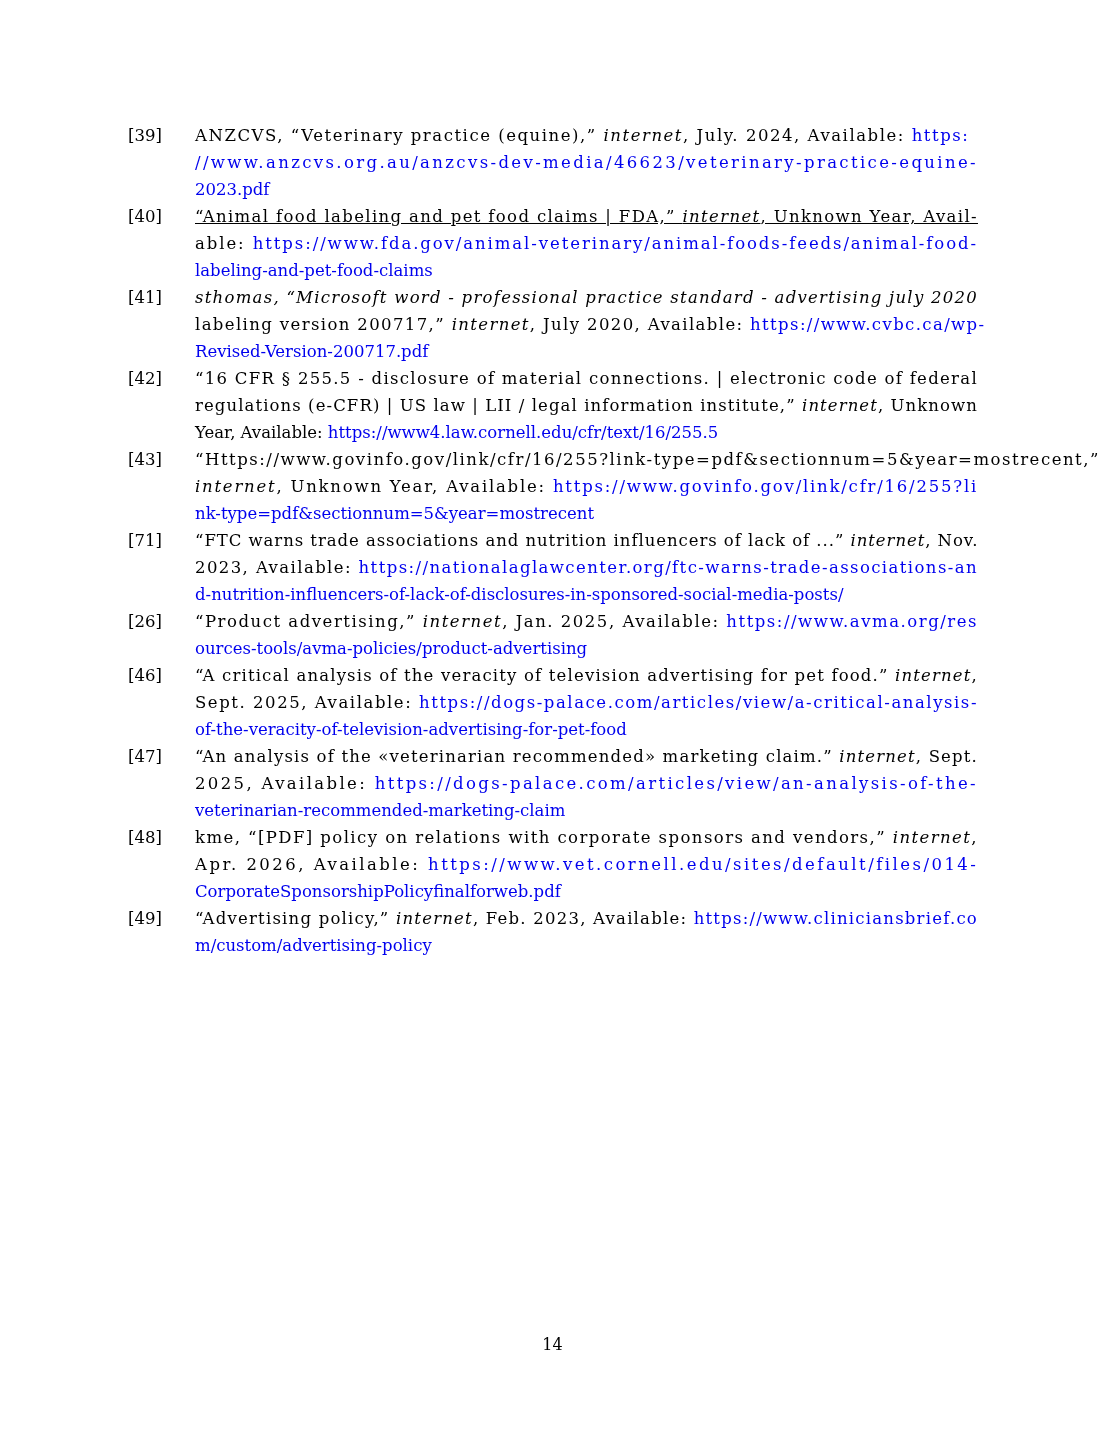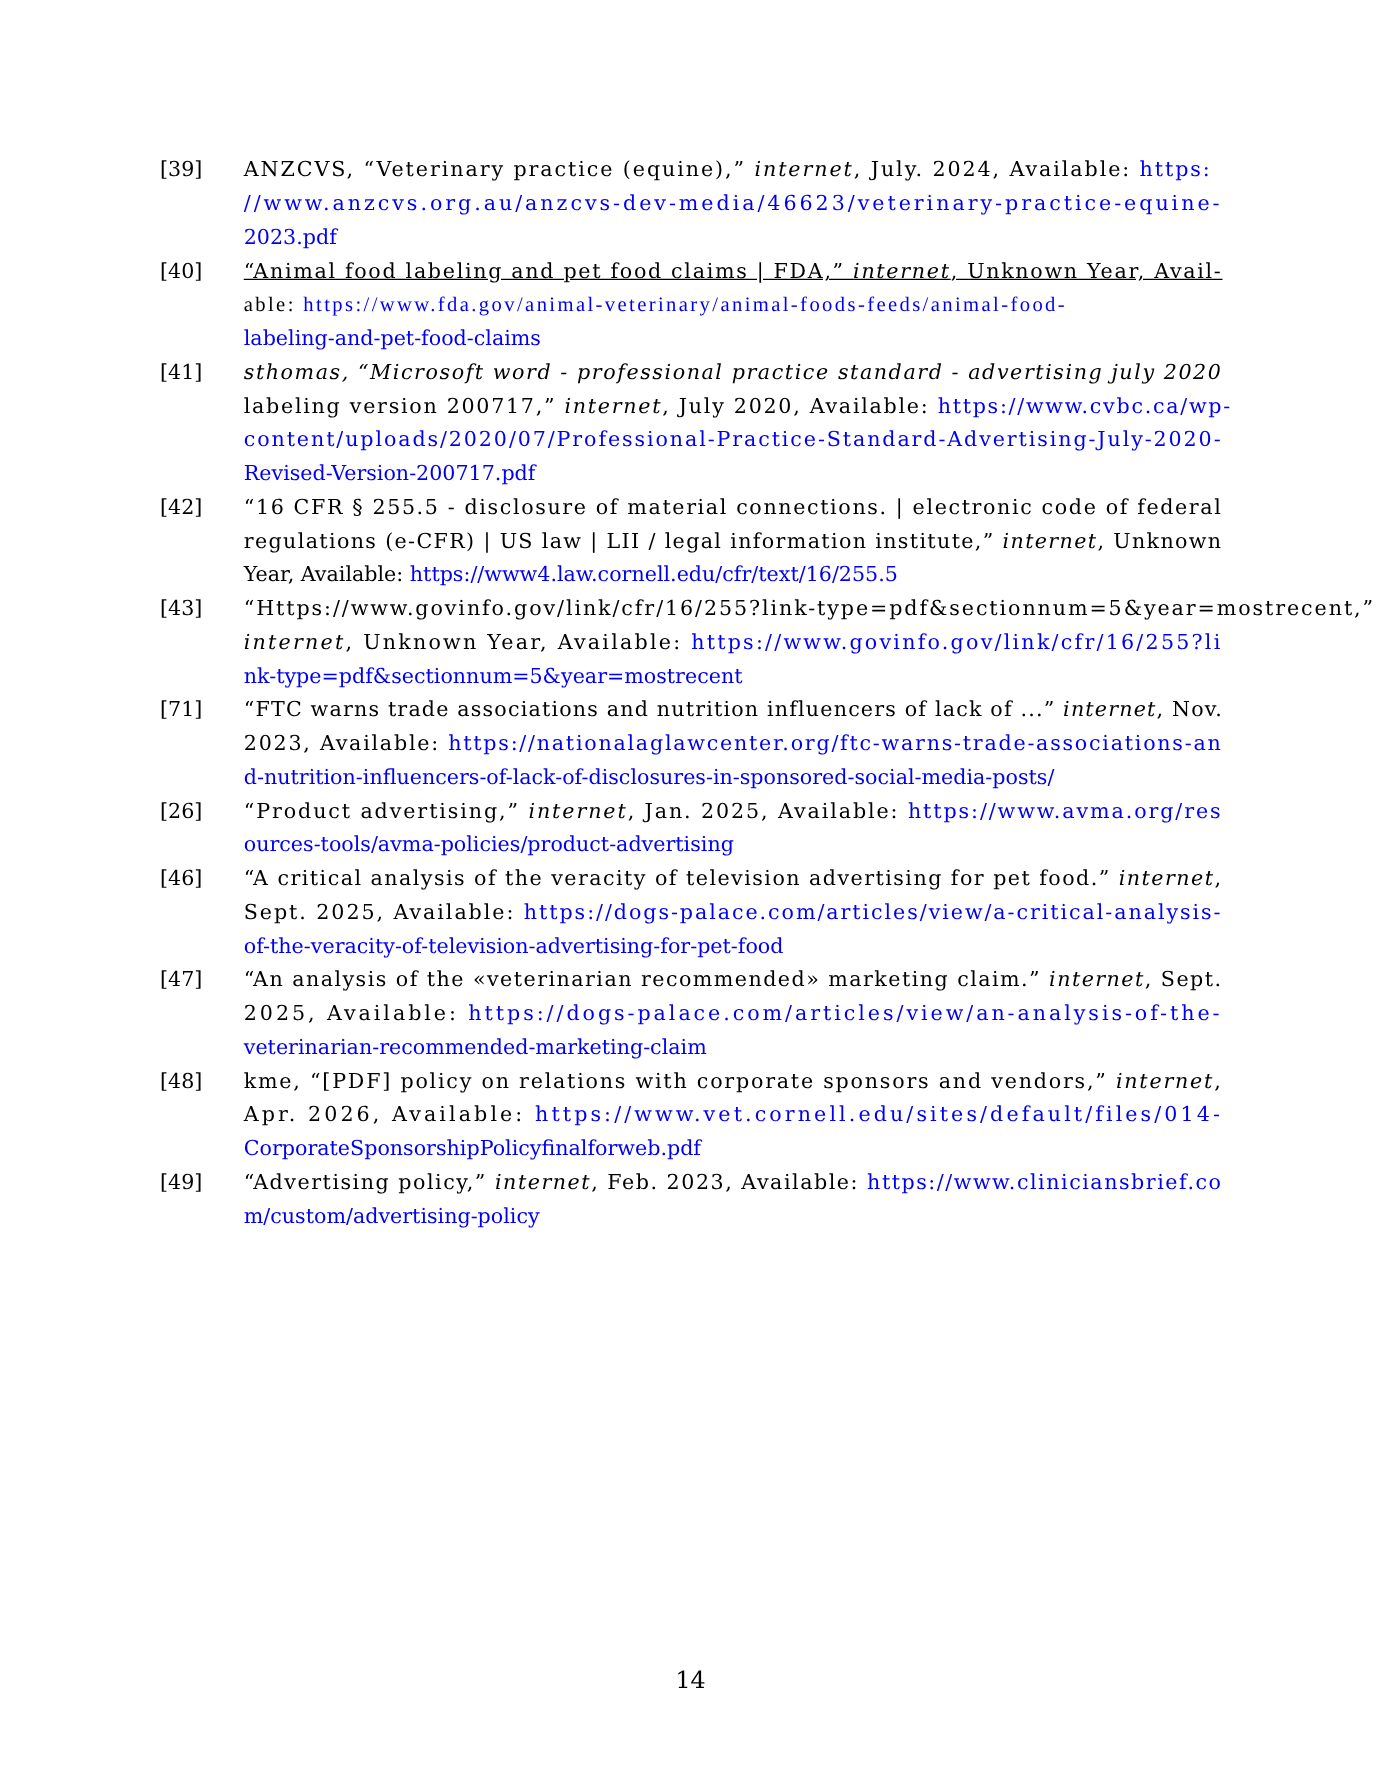--- a/index.html
+++ b/index.html
@@ -51,51 +51,50 @@
     color:var(--link-color);
     text-decoration:none;
     cursor:pointer;
   }
   .page-number{
     position:absolute;
     top:1331px;
     left:0;
     width:100%;
     text-align:center;
-    font-size:19px;
+    font-size:16px;
     line-height:27px;
   }
 </style>
 </head>
 <body>
 
 <div class="page">
   <div class="references" id="reference-list">
       <div class="ref">
         <div class="ref-label">[39]</div>
         <div class="ref-body">
           <div class="ref-line" style="letter-spacing: 1.53343px;"><span>ANZCVS, “Veterinary practice (equine),” </span><span class="it">internet</span><span>, July. 2024, Available: </span><a class="url">https:</a></div>
           <div class="ref-line" style="letter-spacing: 2.36205px;"><a class="url">//www.anzcvs.org.au/anzcvs-dev-media/46623/veterinary-practice-equine-</a></div>
           <div class="ref-line"><a class="url">2023.pdf</a></div>
         </div>
       </div>
       <div class="ref">
         <div class="ref-label">[40]</div>
         <div class="ref-body">
           <div class="ref-line" style="letter-spacing: 1.35137px; text-decoration: underline;"><span>“Animal food labeling and pet food claims | FDA,” </span><span class="it">internet</span><span>, Unknown Year, Avail-</span></div>
-          <div class="ref-line" style="letter-spacing: 1.91125px; font-family: Liberation Serif, serif;"><span>able: </span><a class="url">https://www.fda.gov/animal-veterinary/animal-foods-feeds/animal-food-</a></div>
+          <div class="ref-line" style="letter-spacing: 1.91125px;"><span>able: </span><a class="url">https://www.fda.gov/animal-veterinary/animal-foods-feeds/animal-food-</a></div>
           <div class="ref-line"><a class="url">labeling-and-pet-food-claims</a></div>
         </div>
       </div>
       <div class="ref">
         <div class="ref-label">[41]</div>
         <div class="ref-body">
           <div class="ref-line" style="letter-spacing: 1.2554px; font-style: italic;"><span>sthomas, “Microsoft word - professional practice standard - advertising july 2020</span></div>
           <div class="ref-line" style="letter-spacing: 1.3752px;"><span>labeling version 200717,” </span><span class="it">internet</span><span>, July 2020, Available: </span><a class="url">https://www.cvbc.ca/wp-</a></div>
-          <div class="ref-line" style="letter-spacing: 1.5138px;"><a class="url">content/uploads/2020/07/Professional-Practice-Standard-Advertising-July-2020-</a></div>
           <div class="ref-line"><a class="url">Revised-Version-200717.pdf</a></div>
         </div>
       </div>
       <div class="ref">
         <div class="ref-label">[42]</div>
         <div class="ref-body">
           <div class="ref-line" style="letter-spacing: 1.29954px;"><span>“16 CFR § 255.5 - disclosure of material connections. | electronic code of federal</span></div>
           <div class="ref-line" style="letter-spacing: 1.08222px;"><span>regulations (e-CFR) | US law | LII / legal information institute,” </span><span class="it">internet</span><span>, Unknown</span></div>
           <div class="ref-line"><span>Year, Available: </span><a class="url">https://www4.law.cornell.edu/cfr/text/16/255.5</a></div>
         </div>

